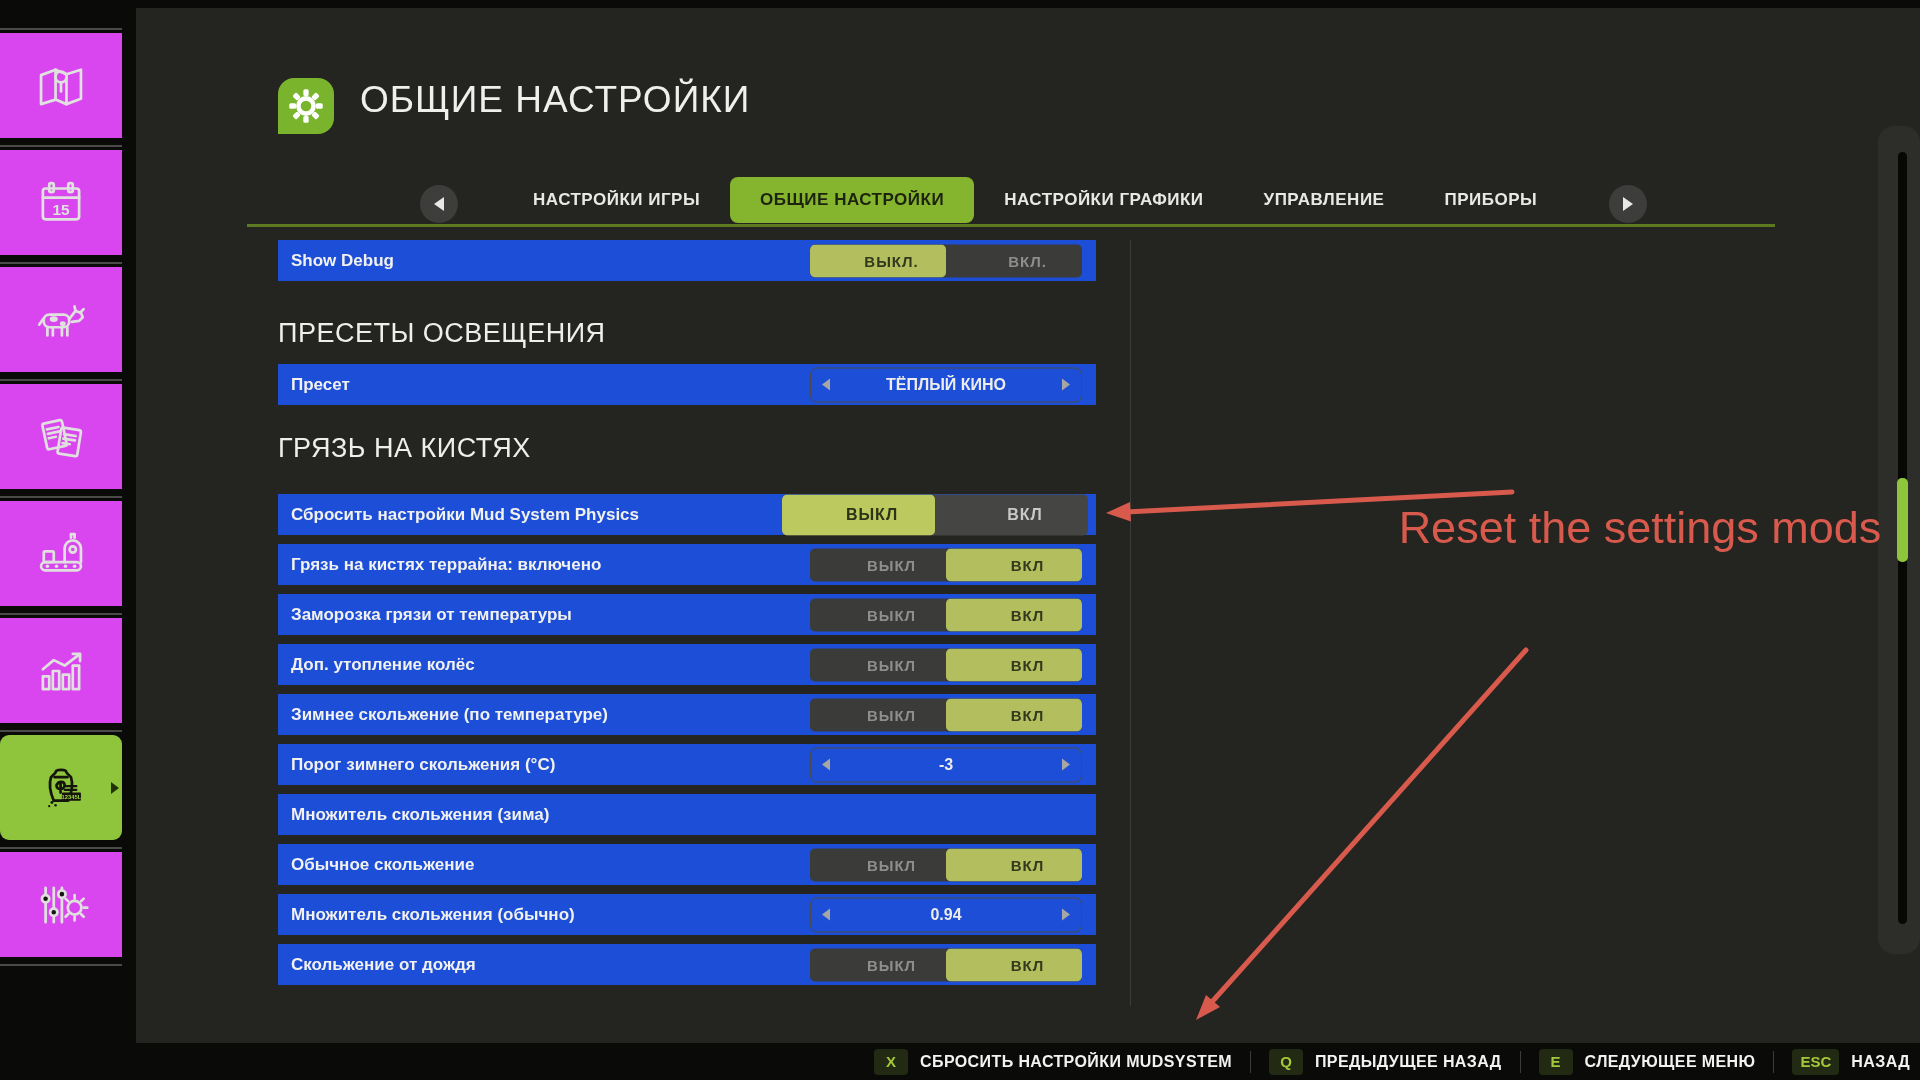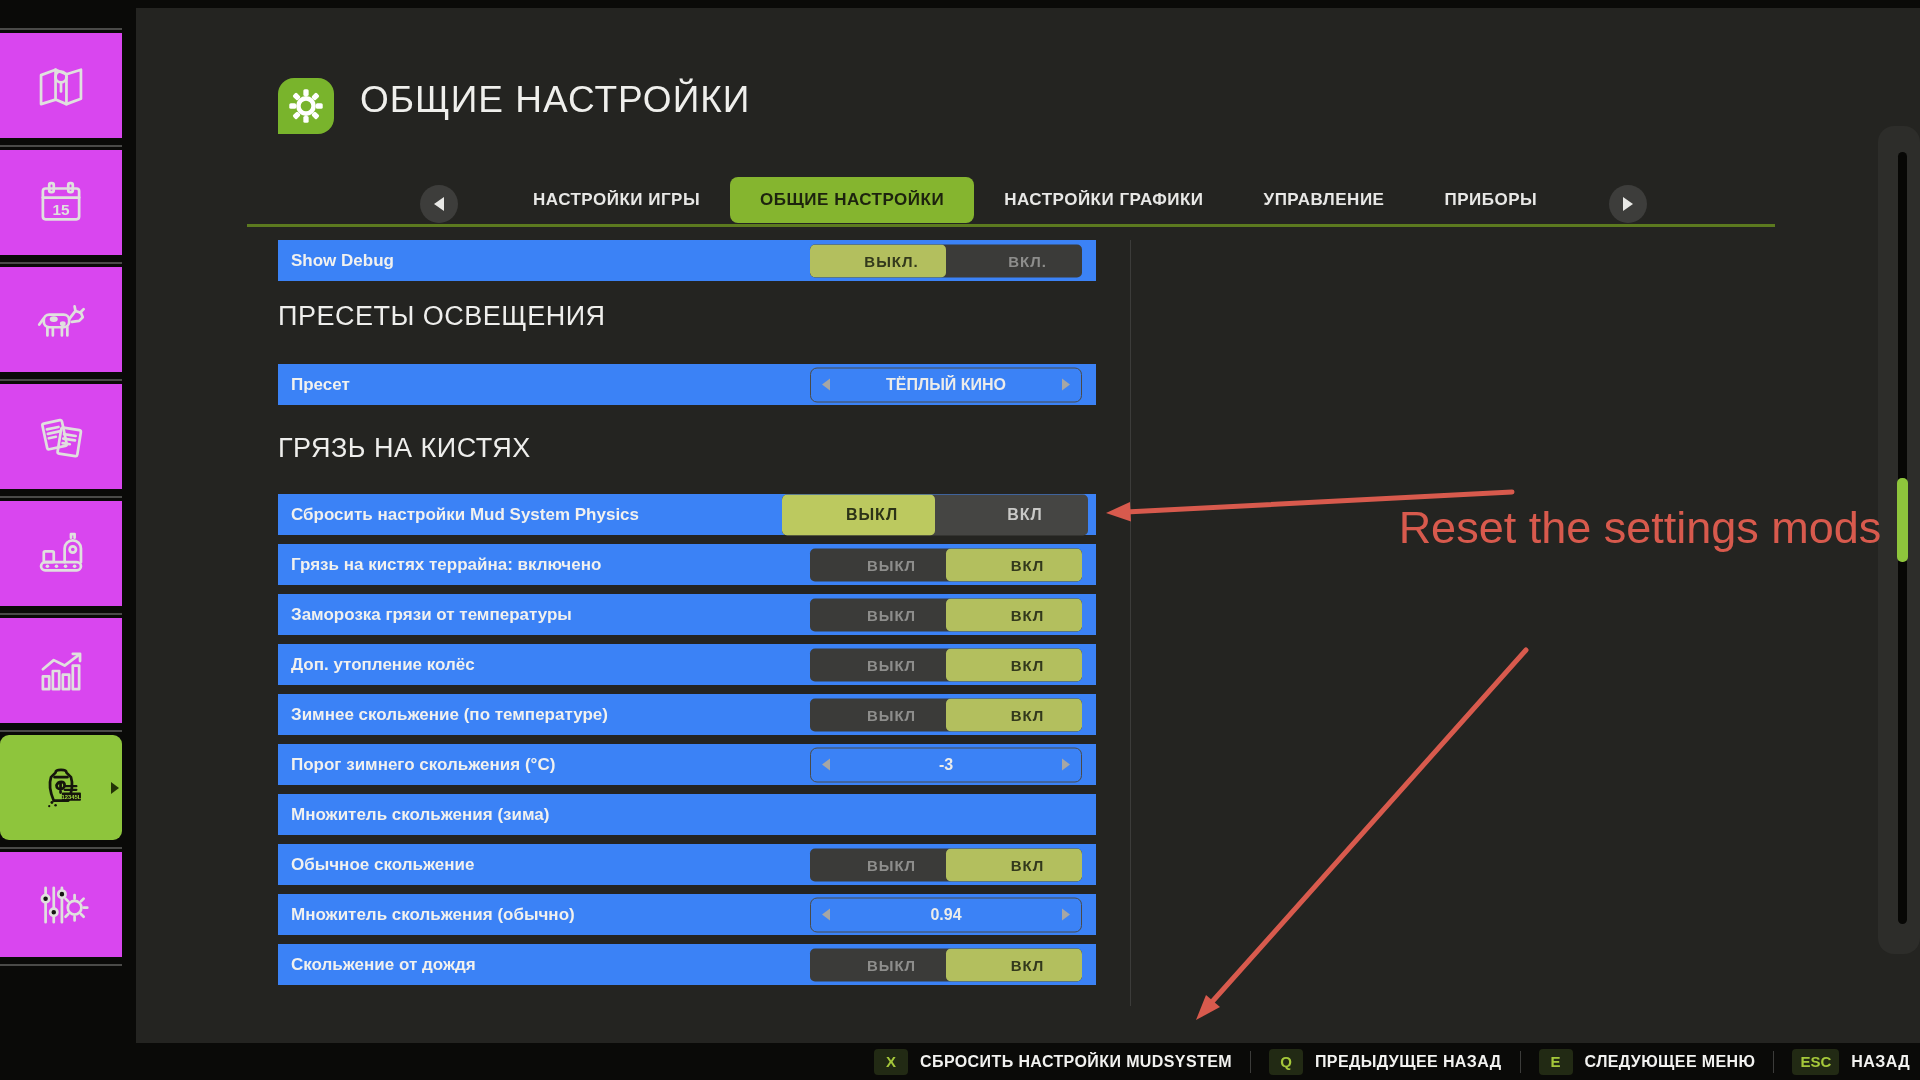--- a/index.html
+++ b/index.html
@@ -36,21 +36,21 @@
   .navcircle { width:38px; height:38px; border-radius:50%; background:#3d3d3b;
     display:flex; align-items:center; justify-content:center; }
   .tri-l { width:0; height:0; border-top:7px solid transparent; border-bottom:7px solid transparent; border-right:10px solid #e8e8e6; }
   .tri-r { width:0; height:0; border-top:7px solid transparent; border-bottom:7px solid transparent; border-left:10px solid #e8e8e6; }
   .tab { font-size:17px; font-weight:bold; color:#e8e8e6; letter-spacing:.5px;
     padding:0 30px; line-height:46px; white-space:nowrap; }
   .tab.active { background:#85b52f; color:#1d230e; border-radius:8px; }
   #tabline { left:247px; top:224px; width:1528px; height:3px; background:#5c7a1f; }
 
   
-  .srow { position:absolute; left:278px; width:818px; height:41px; background:#3b82f6; }
+  .srow { position:absolute; left:278px; width:818px; height:41px; background:#1d4ed8; }
   .srow .rlabel { position:absolute; left:13px; top:50%; transform:translateY(-50%);
     font-size:17px; font-weight:bold; color:#f1f1ef; white-space:nowrap; }
   .sectitle { position:absolute; left:278px; font-size:27px; color:#eeeeec; letter-spacing:.5px; }
 
   .toggle { position:absolute; right:14px; top:50%; transform:translateY(-50%);
     width:272px; height:33px; display:flex; border-radius:5px; overflow:hidden; background:#3b3b39; }
   .seg { flex:1; display:flex; align-items:center; justify-content:center;
     font-size:15px; font-weight:bold; letter-spacing:1px; color:#8e8e8c;padding-left:27px; }
   .seg.sel { background:#b3bf5e; color:#33391c; border-radius:5px; }
   .row-focused .toggle { width:306px; height:41px; right:8px; background:#454543; }
@@ -222,21 +222,21 @@
 <div id="tabline" class="abs"></div>
 
 <div class="srow" style="top:240px;">
   <span class="rlabel">Show Debug</span>
   <div class="toggle">
     <div class="seg sel">ВЫКЛ.</div>
     <div class="seg">ВКЛ.</div>
   </div>
 </div>
 
-<div class="sectitle" style="top:301px;">ПРЕСЕТЫ ОСВЕЩЕНИЯ</div>
+<div class="sectitle" style="top:318px;">ПРЕСЕТЫ ОСВЕЩЕНИЯ</div>
 
 <div class="srow" style="top:364px;">
   <span class="rlabel">Пресет</span>
   <div class="stepper">
     <span class="sarr-l"></span>
     <span class="sval">ТЁПЛЫЙ КИНО</span>
     <span class="sarr-r"></span>
   </div>
 </div>
 

